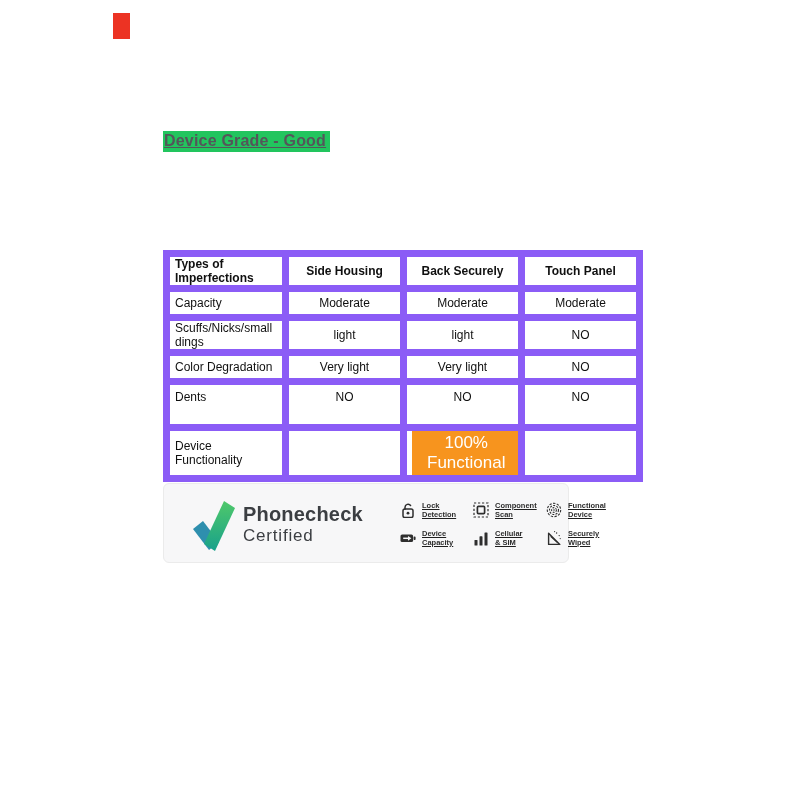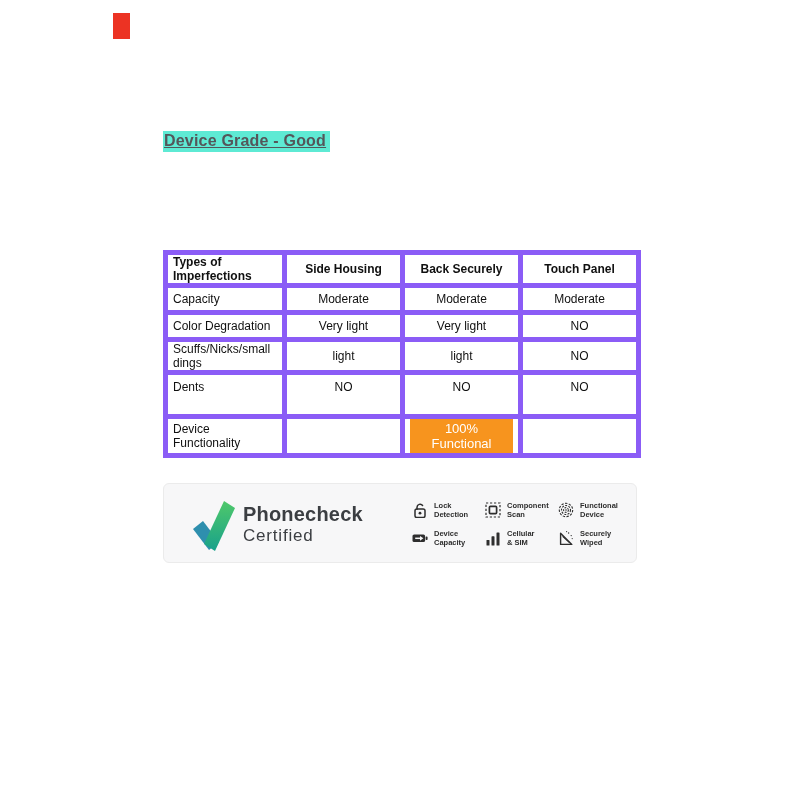--- a/index.html
+++ b/index.html
@@ -16,53 +16,53 @@
   .description{
     position:absolute;left:163px;top:170px;width:474px;
     font-size:13.2px;font-weight:bold;line-height:15.6px;
     text-align:justify;color:#1e1e1e;
   }
   table.grade-table{
     position:absolute;left:163px;top:250px;width:473px;
     border-collapse:collapse;border:2px solid #101010;table-layout:fixed;
   }
   .grade-table th,.grade-table td{
-    border:5px solid #8b5cf6;font-size:12px;color:#101010;
+    border:7px solid #8b5cf6;font-size:12px;color:#101010;
     padding:0 5px;height:22px;vertical-align:middle;overflow:hidden;
   }
   .grade-table th{font-weight:bold;text-align:center;}
   .grade-table th.col-label{text-align:left;}
   .grade-table td{text-align:center;font-weight:normal;}
   .grade-table td.row-label{text-align:left;}
   .grade-table tr.tall td{height:34px;vertical-align:top;padding-top:5px;margin-top:48px;}
-  .cell-highlight{color:#fff;padding:2px 15px;font-size:13px;display:inline-block;}
+  .cell-highlight{color:#fff;padding:2px 15px;font-size:17px;display:inline-block;}
   .badge{
-    position:absolute;left:163px;top:483px;width:474px;height:80px;
+    position:absolute;left:163px;top:483px;width:406px;height:80px;
     background:#f7f7f8;border:1px solid #ebebeb;border-radius:6px;box-sizing:border-box;
   }
   .logo-mark{position:absolute;left:26px;top:15px;width:46px;height:52px;}
   .brand{position:absolute;left:79px;top:20px;line-height:21px;color:#3b3e42;}
   .brand-name{font-size:20px;font-weight:bold;letter-spacing:0.2px;}
   .brand-sub{font-size:17px;font-weight:400;letter-spacing:0.8px;}
   .features{
-    position:absolute;left:248px;top:17px;
-    display:grid;grid-template-columns:73px 73px 73px;grid-row-gap:9px;
+    position:absolute;left:236px;top:17px;
+    display:grid;grid-template-columns:73px 73px 73px;grid-row-gap:9px;text-decoration:underline;
   }
   .feature{display:flex;align-items:flex-start;height:19px;}
   .feature .f-icon{width:16px;height:16px;flex:0 0 16px;margin-top:1px;}
   .f-label{margin-left:6px;font-size:7.5px;font-weight:bold;line-height:8.5px;color:#2d2d2d;margin-top:1px;}
 </style>
 </head>
 <body>
 
 <div class="page">
 
   <div class="red-marker" style="background: rgb(236, 51, 35);"></div>
 
-  <div class="title" style="background: #5eead4;">Device Grade - Good</div>
+  <div class="title" style="background: #22c55e;">Device Grade - Good</div>
 
 
   <table class="grade-table">
     <colgroup>
         <col style="width:119px">
         <col style="width:118px">
         <col style="width:118px">
         <col style="width:118px">
       </colgroup>
     <thead>
@@ -74,29 +74,29 @@
         </tr>
       </thead>
     <tbody id="table-body">
         <tr>
           <td class="row-label">Capacity</td>
           <td>Moderate</td>
           <td>Moderate</td>
           <td>Moderate</td>
         </tr>
         <tr>
+          <td class="row-label">Scuffs/Nicks/small dings</td>
+          <td>light</td>
+          <td>light</td>
+          <td>NO</td>
+        </tr>
+        <tr>
           <td class="row-label">Color Degradation</td>
           <td>Very light</td>
           <td>Very light</td>
-          <td>NO</td>
-        </tr>
-        <tr>
-          <td class="row-label">Scuffs/Nicks/small dings</td>
-          <td>light</td>
-          <td>light</td>
           <td>NO</td>
         </tr>
         <tr class="tall">
           <td class="row-label">Dents</td>
           <td>NO</td>
           <td>NO</td>
           <td>NO</td>
         </tr>
         <tr>
           <td class="row-label">Device Functionality</td>

